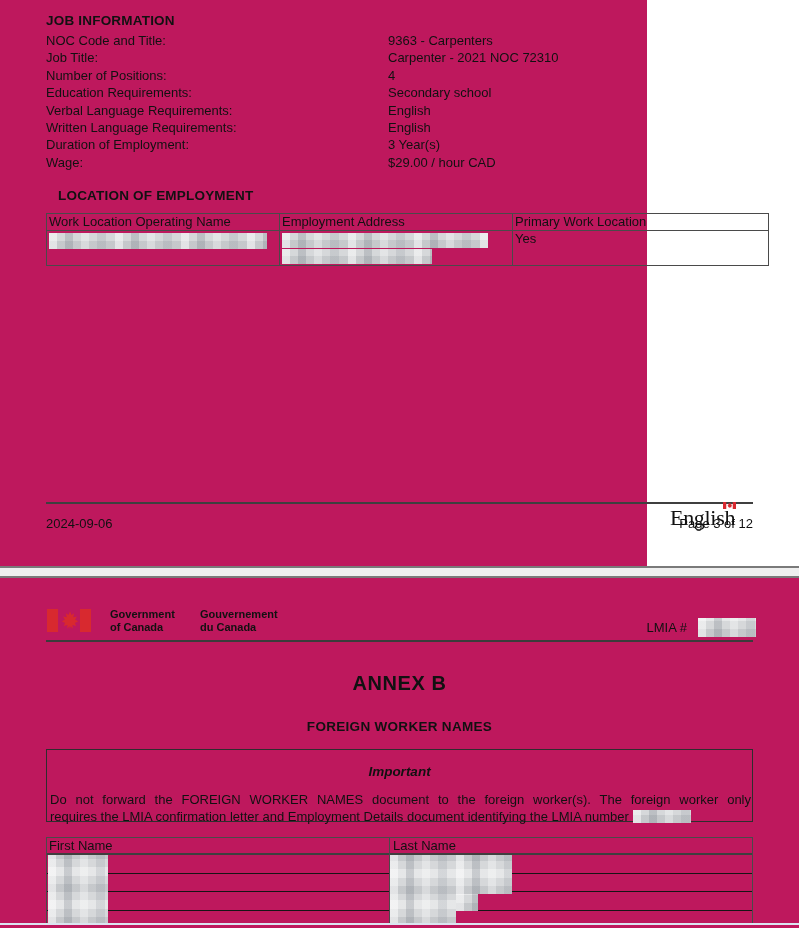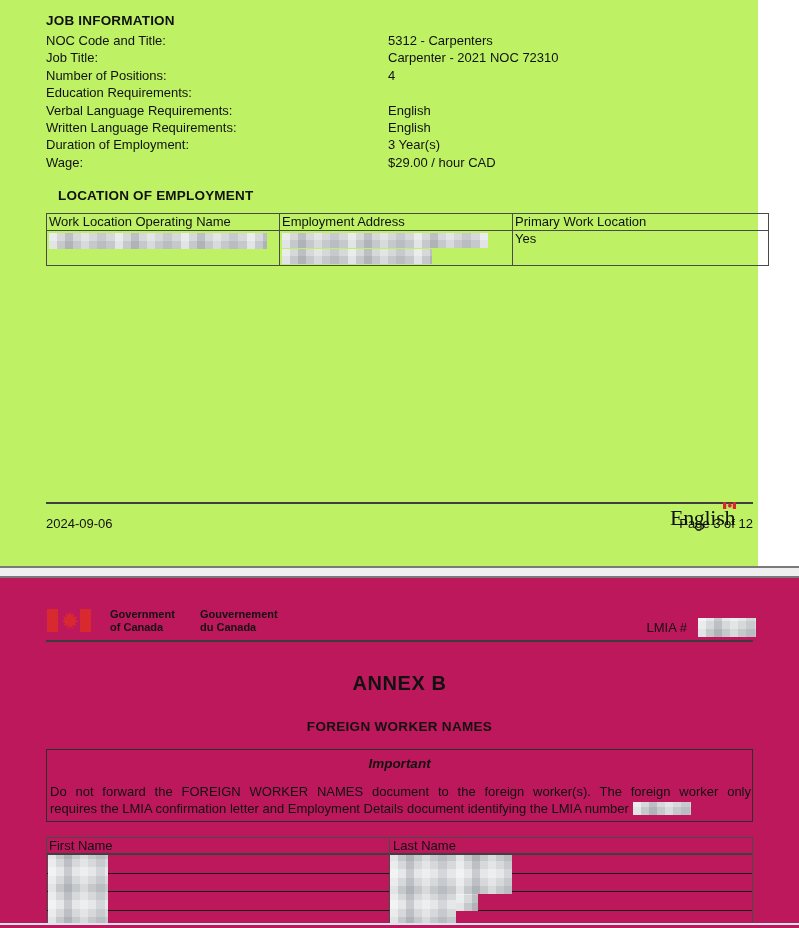--- a/index.html
+++ b/index.html
@@ -16,21 +16,21 @@
     background-image:
       repeating-linear-gradient(90deg, rgba(255,255,255,.5) 0 8px, rgba(0,0,0,0) 8px 16px,
         rgba(96,104,116,.22) 16px 24px, rgba(0,0,0,0) 24px 32px,
         rgba(255,255,255,.32) 32px 40px, rgba(0,0,0,0) 40px 48px,
         rgba(120,128,140,.16) 48px 57px, rgba(0,0,0,0) 57px 66px),
       repeating-linear-gradient(0deg, rgba(118,124,132,.17) 0 8px, rgba(0,0,0,0) 8px 16px,
         rgba(255,255,255,.38) 16px 25px, rgba(0,0,0,0) 25px 33px);
   }
 
   
-  #page1{left:0;top:0;width:758px;height:566px;background:#bef264;}
+  #page1{left:0;top:0;width:647px;height:566px;background:#be185d;}
   .sec-heading{font-weight:bold;font-size:13.5px;letter-spacing:.2px;}
   #job-heading{left:46px;top:13px;}
   #fields{left:46px;top:32px;width:707px;}
   .frow{display:flex;height:17.4px;line-height:17.4px;}
   .flabel{width:342px;flex:none;}
   .fvalue{flex:1;}
   #loc-heading{left:46px;top:188px;padding-left:12px;}
   table.loctable{left:46px;top:213px;width:707px;border-collapse:collapse;table-layout:fixed;}
   table.loctable th, table.loctable td{
     border:1px solid #4a4a4a;font-weight:normal;text-align:left;
@@ -57,21 +57,21 @@
   #fip-flag{left:47px;top:31px;width:44px;height:23px;}
   .gov-block{top:30px;font-weight:bold;font-size:11px;line-height:13px;}
   #gov-en{left:110px;} #gov-fr{left:200px;}
   #lmia-row{top:40px;right:43px;display:flex;align-items:center;gap:11px;}
   #lmia-redact{width:58px;height:19px;}
   #p2-rule{left:46px;top:62px;width:707px;height:2px;background:#3b3b3b;}
   #annex-title{left:0;top:94px;width:799px;text-align:center;font-weight:bold;font-size:20px;letter-spacing:.6px;}
   #fwn-subtitle{left:0;top:141px;width:799px;text-align:center;font-weight:bold;font-size:13.5px;letter-spacing:.3px;}
 
   #important-box{left:46px;top:171px;width:707px;height:73px;border:1px solid #2e2e2e;box-sizing:border-box;}
-  #important-title{text-align:center;margin-top:6px;font-weight:bold;font-style:italic;font-size:13.5px;}
+  #important-title{text-align:center;margin-top:14px;font-weight:bold;font-style:italic;font-size:13.5px;}
   #important-body{margin:13px 1px 0 3px;font-size:13px;line-height:16.5px;}
   #imp-line1{text-align:justify;text-align-last:justify;}
   #imp-line2{white-space:nowrap;}
   #imp-redact{display:inline-block;width:58px;height:13px;vertical-align:-2px;margin-left:4px;}
 
   #names-table{left:46px;top:259px;width:707px;height:87px;border:1px solid #4a4a4a;border-bottom:none;
     box-sizing:border-box;overflow:hidden;}
   #names-divider{position:absolute;left:342px;top:0;bottom:0;width:1px;background:#4a4a4a;}
   .nheader{display:flex;height:15px;line-height:15px;border-bottom:2px solid #3f3f3f;font-size:13px;}
   .nh1{width:342px;flex:none;padding-left:2px;box-sizing:border-box;}
@@ -91,32 +91,33 @@
 
 <div id="viewport">
 
   <section id="page1" class="abs">
 
     <div id="job-heading" class="abs sec-heading">JOB INFORMATION</div>
 
     <div id="fields" class="abs">
       <div class="frow">
         <span class="flabel">NOC Code and Title:</span>
-        <span class="fvalue">5312 - Carpenters</span>
+        <span class="fvalue">9363 - Carpenters</span>
       </div>
       <div class="frow">
         <span class="flabel">Job Title:</span>
         <span class="fvalue">Carpenter - 2021 NOC 72310</span>
       </div>
       <div class="frow">
         <span class="flabel">Number of Positions:</span>
         <span class="fvalue">4</span>
       </div>
       <div class="frow">
         <span class="flabel">Education Requirements:</span>
+        <span class="fvalue">Secondary school</span>
       </div>
       <div class="frow">
         <span class="flabel">Verbal Language Requirements:</span>
         <span class="fvalue">English</span>
       </div>
       <div class="frow">
         <span class="flabel">Written Language Requirements:</span>
         <span class="fvalue">English</span>
       </div>
       <div class="frow">

